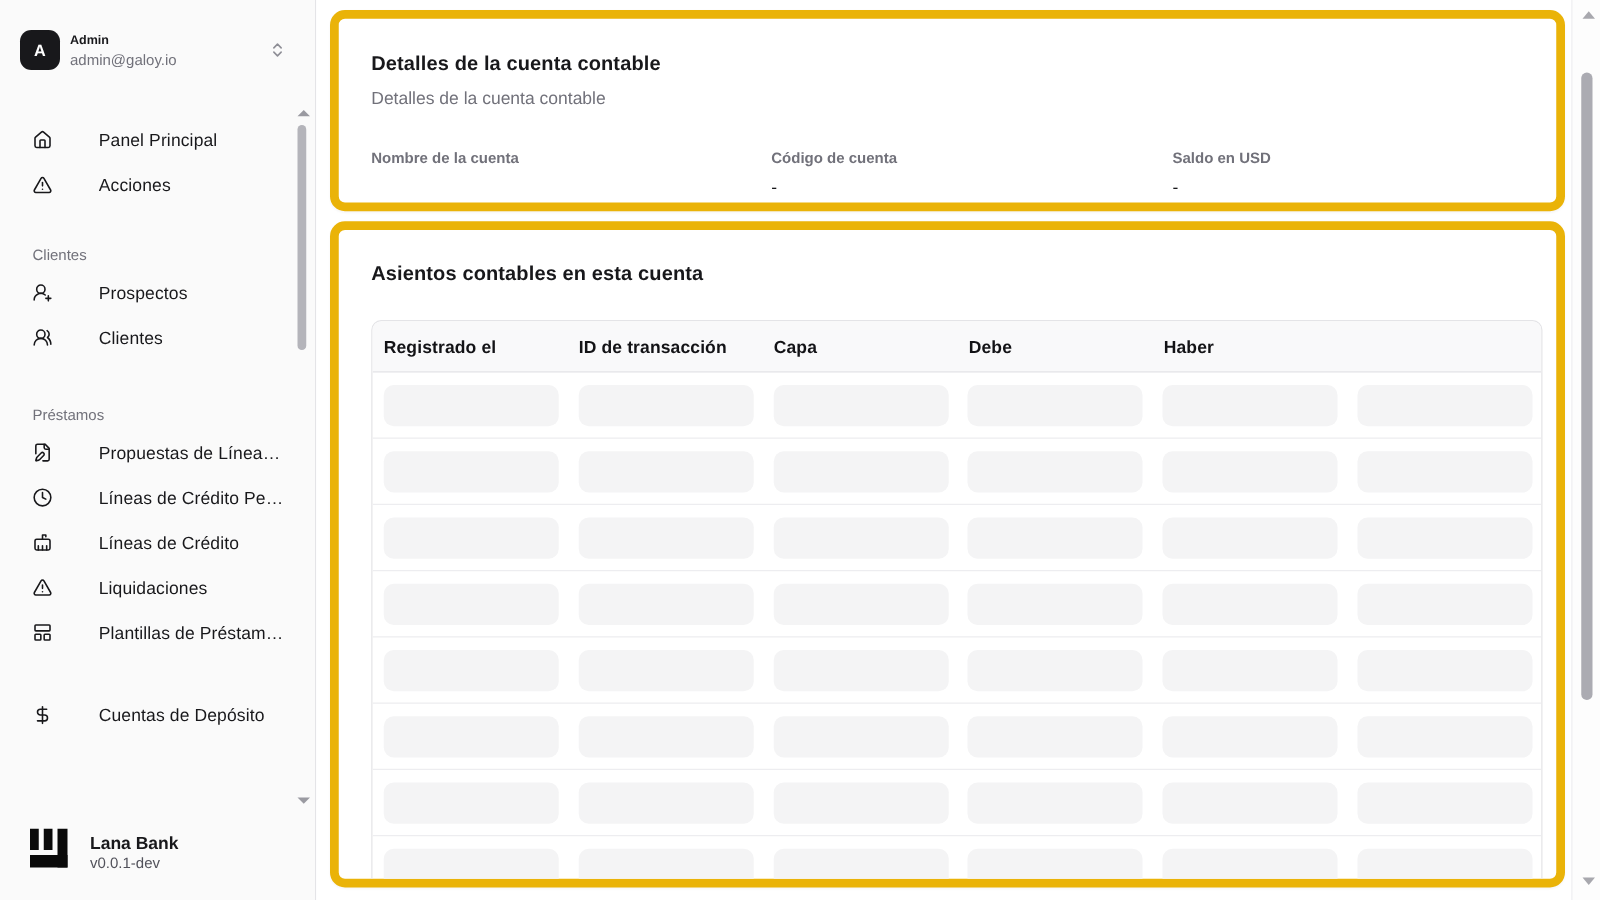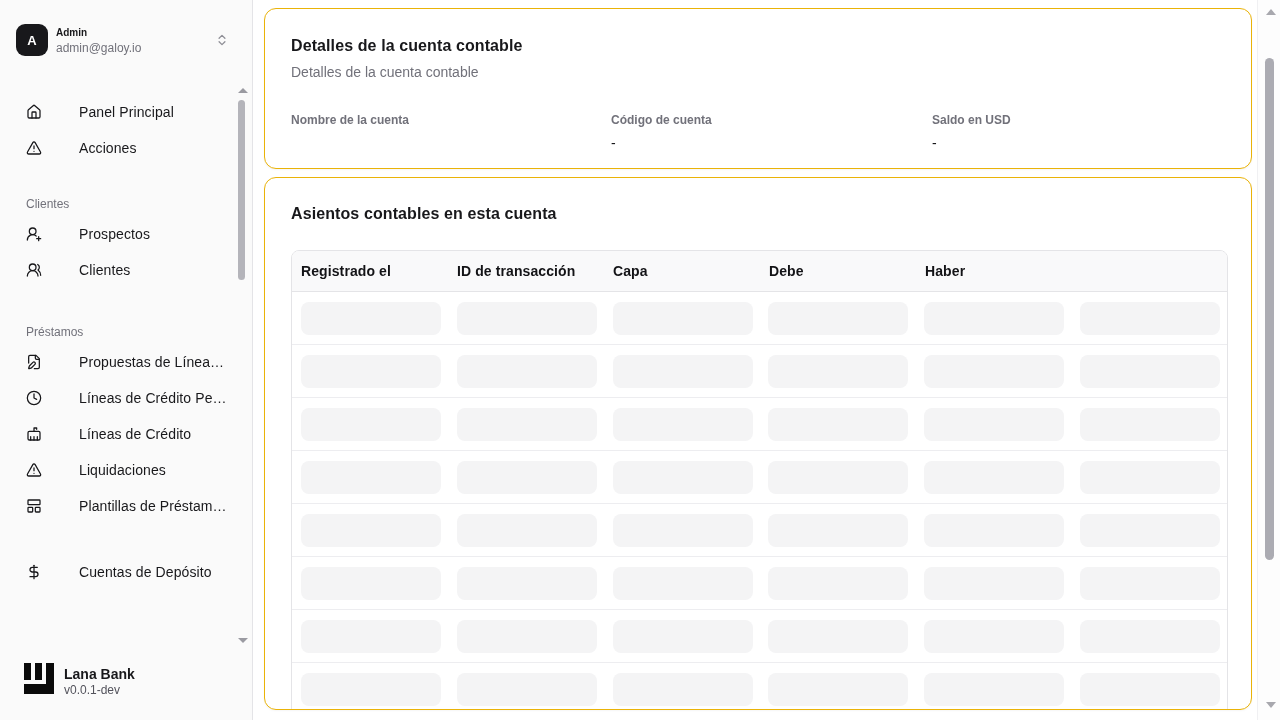--- a/index.html
+++ b/index.html
@@ -53,35 +53,35 @@
     position:absolute; left:238px; width:0; height:0; border-left:5px solid transparent;
     border-right:5px solid transparent; cursor:pointer;
   }
   .sb-scroll-up   { top:88px;  border-bottom:5px solid #9a9aa1; }
   .sb-scroll-down { top:638px; border-top:5px solid #9a9aa1; }
   .sb-thumb {
     position:absolute; left:238px; top:100px; width:7px; height:180px;
     background:#b4b4ba; border-radius:4px; cursor:pointer;
   }
 
-  .side-footer { position:absolute; left:24px; bottom:22px; display:flex; gap:10px; align-items:flex-start; }
+  .side-footer { position:absolute; left:24px; bottom:22px; display:flex; gap:18px; align-items:flex-start; }
   .logo { position:relative; width:30px; height:31px; flex:0 0 auto; }
   .logo div { position:absolute; background:#0a0a0a; }
   .logo .b1 { left:0;  top:0; width:7px;  height:17px; }
   .logo .b2 { left:11px; top:0; width:7px; height:17px; }
   .logo .b3 { left:22px; top:0; width:8px; height:31px; }
   .logo .base { left:0; top:21px; width:30px; height:10px; }
   .brand-name { font-size:14px; font-weight:700; line-height:17px; margin-top:3px; }
   .brand-version { font-size:12px; color:#52525b; line-height:15px; }
 
   
   .main { position:absolute; left:253px; top:0; width:1027px; height:720px; background:#ffffff; }
   .card {
     position:absolute; left:11px; width:988px; background:#ffffff;
-    border:1px solid #eab308; border-radius:12px;
+    border:7px solid #eab308; border-radius:12px;
     box-shadow:0 1px 2px rgba(0,0,0,.04);
   }
   .card1 { top:8px; height:161px; padding:25px 26px; }
   .card2 { top:177px; height:533px; padding:24px 26px; overflow:hidden; }
   .card-title { font-size:16px; font-weight:700; letter-spacing:.1px; line-height:24px; }
   .card-sub { font-size:14px; color:#71717a; margin-top:4px; line-height:20px; }
 
   .fields { display:grid; grid-template-columns:320px 321px 1fr; margin-top:28px; }
   .field-label { font-size:12px; font-weight:600; color:#71717a; line-height:20px; }
   .field-value { font-size:14px; color:#18181b; line-height:20px; margin-top:3px; min-height:20px; }

